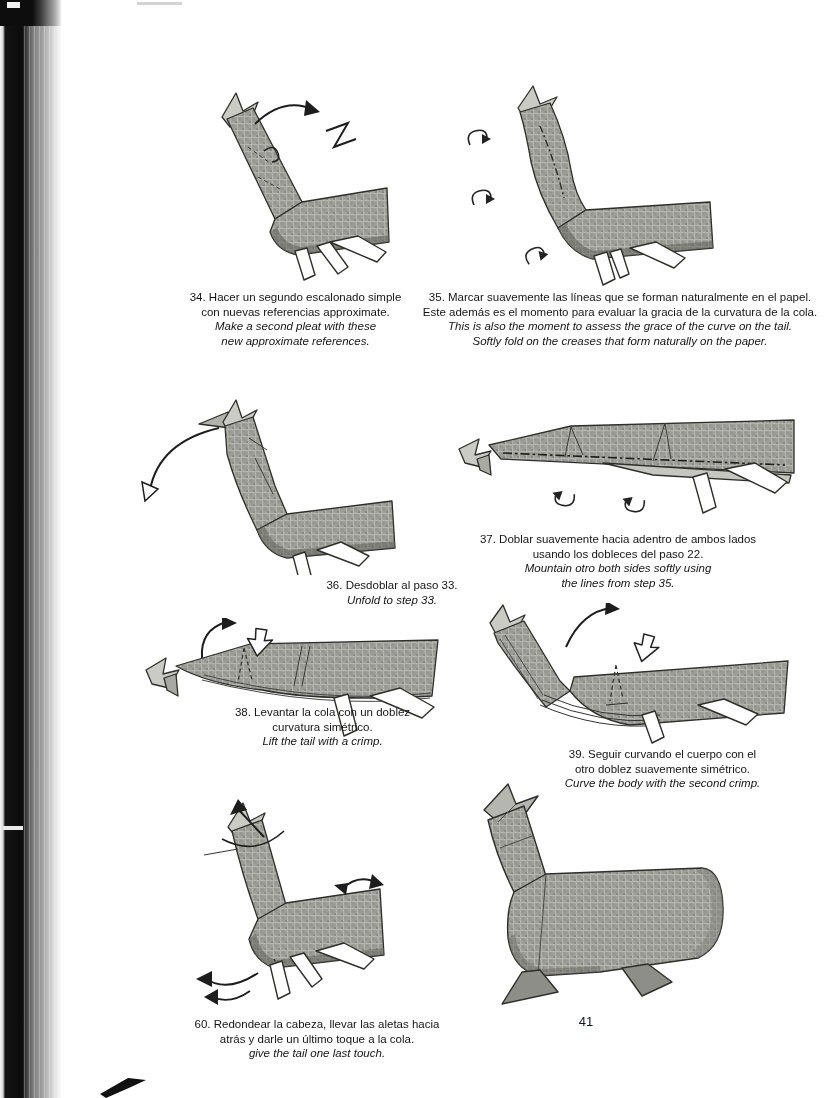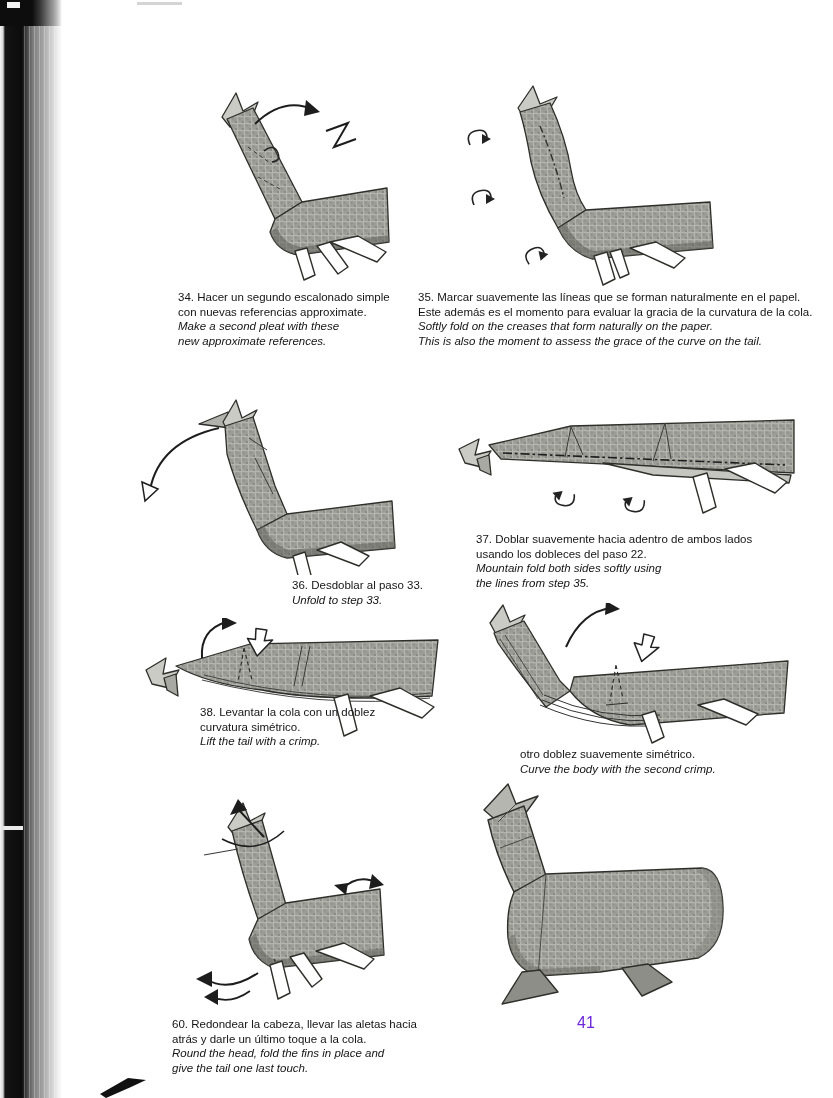--- a/index.html
+++ b/index.html
@@ -14,25 +14,25 @@
   .gutter-top-cap{position:absolute;left:0;top:0;width:62px;height:26px;
     background:linear-gradient(90deg,#0d0d0d 0 52%,#3d3d3d 66%,#8a8a8a 82%,rgba(255,255,255,0) 100%);}
   .notch-top{position:absolute;left:7px;top:2px;width:13px;height:6px;background:#f2f2f2;}
   .notch-mid{position:absolute;left:3px;top:826px;width:20px;height:4px;background:#e9e9e9;}
   .dash-top{position:absolute;left:137px;top:2px;width:45px;height:3px;background:#d4d4d4;}
   .pen-mark{position:absolute;left:100px;top:1078px;width:48px;height:20px;}
 
   .fig{position:absolute;}
   .fig svg{display:block;width:100%;height:100%;}
 
-  .caption{position:absolute;color:#141414;
+  .caption{position:absolute;text-align:center;color:#141414;
     font-size:11.5px;line-height:14.5px;}
   .caption .en{font-style:italic;}
   .pageno{position:absolute;left:566px;top:1014px;width:40px;text-align:center;
-    font-size:16px;color:#6d28d9;}
+    font-size:13px;color:#0f172a;}
 </style>
 </head>
 <body>
 
 <div id="page">
 
   <svg width="0" height="0" style="position:absolute" aria-hidden="true">
     <defs>
       <pattern id="tex" width="7" height="7" patternUnits="userSpaceOnUse">
         <rect width="7" height="7" fill="#9c9c96"></rect>
@@ -229,49 +229,49 @@
   <div class="caption" style="left:178px;top:290px;width:235px">
     <div class="es">34. Hacer un segundo escalonado simple</div>
     <div class="es">con nuevas referencias approximate.</div>
     <div class="en">Make a second pleat with these</div>
     <div class="en">new approximate references.</div>
   </div>
 
   <div class="caption" style="left:418px;top:290px;width:404px">
     <div class="es">35. Marcar suavemente las líneas que se forman naturalmente en el papel.</div>
     <div class="es">Este además es el momento para evaluar la gracia de la curvatura de la cola.</div>
+    <div class="en">This is also the moment to assess the grace of the curve on the tail.</div>
     <div class="en">Softly fold on the creases that form naturally on the paper.</div>
-    <div class="en">This is also the moment to assess the grace of the curve on the tail.</div>
   </div>
 
   <div class="caption" style="left:292px;top:578px;width:200px">
     <div class="es">36.  Desdoblar al paso 33.</div>
     <div class="en">Unfold to step 33.</div>
   </div>
 
-  <div class="caption" style="left:476px;top:532px;width:324px">
+  <div class="caption" style="left:456px;top:532px;width:324px">
     <div class="es">37.  Doblar suavemente hacia adentro de ambos lados</div>
     <div class="es">usando los dobleces del paso 22.</div>
-    <div class="en">Mountain fold both sides softly using</div>
+    <div class="en">Mountain otro both sides softly using</div>
     <div class="en">the lines from step 35.</div>
   </div>
 
   <div class="caption" style="left:200px;top:705px;width:245px">
     <div class="es">38.  Levantar la cola con un doblez</div>
     <div class="es">curvatura simétrico.</div>
     <div class="en">Lift the tail with a crimp.</div>
   </div>
 
   <div class="caption" style="left:520px;top:747px;width:285px">
+    <div class="es">39.  Seguir curvando el cuerpo con el</div>
     <div class="es">otro doblez suavemente simétrico.</div>
     <div class="en">Curve the body with the second crimp.</div>
   </div>
 
   <div class="caption" style="left:172px;top:1017px;width:290px">
     <div class="es">60.  Redondear la cabeza, llevar las aletas hacia</div>
     <div class="es">atrás y darle un último toque a la cola.</div>
-    <div class="en">Round the head, fold the fins in place and</div>
     <div class="en">give the tail one last touch.</div>
   </div>
 
   <div class="pageno">41</div>
 
 </div>
 
 </body></html>

